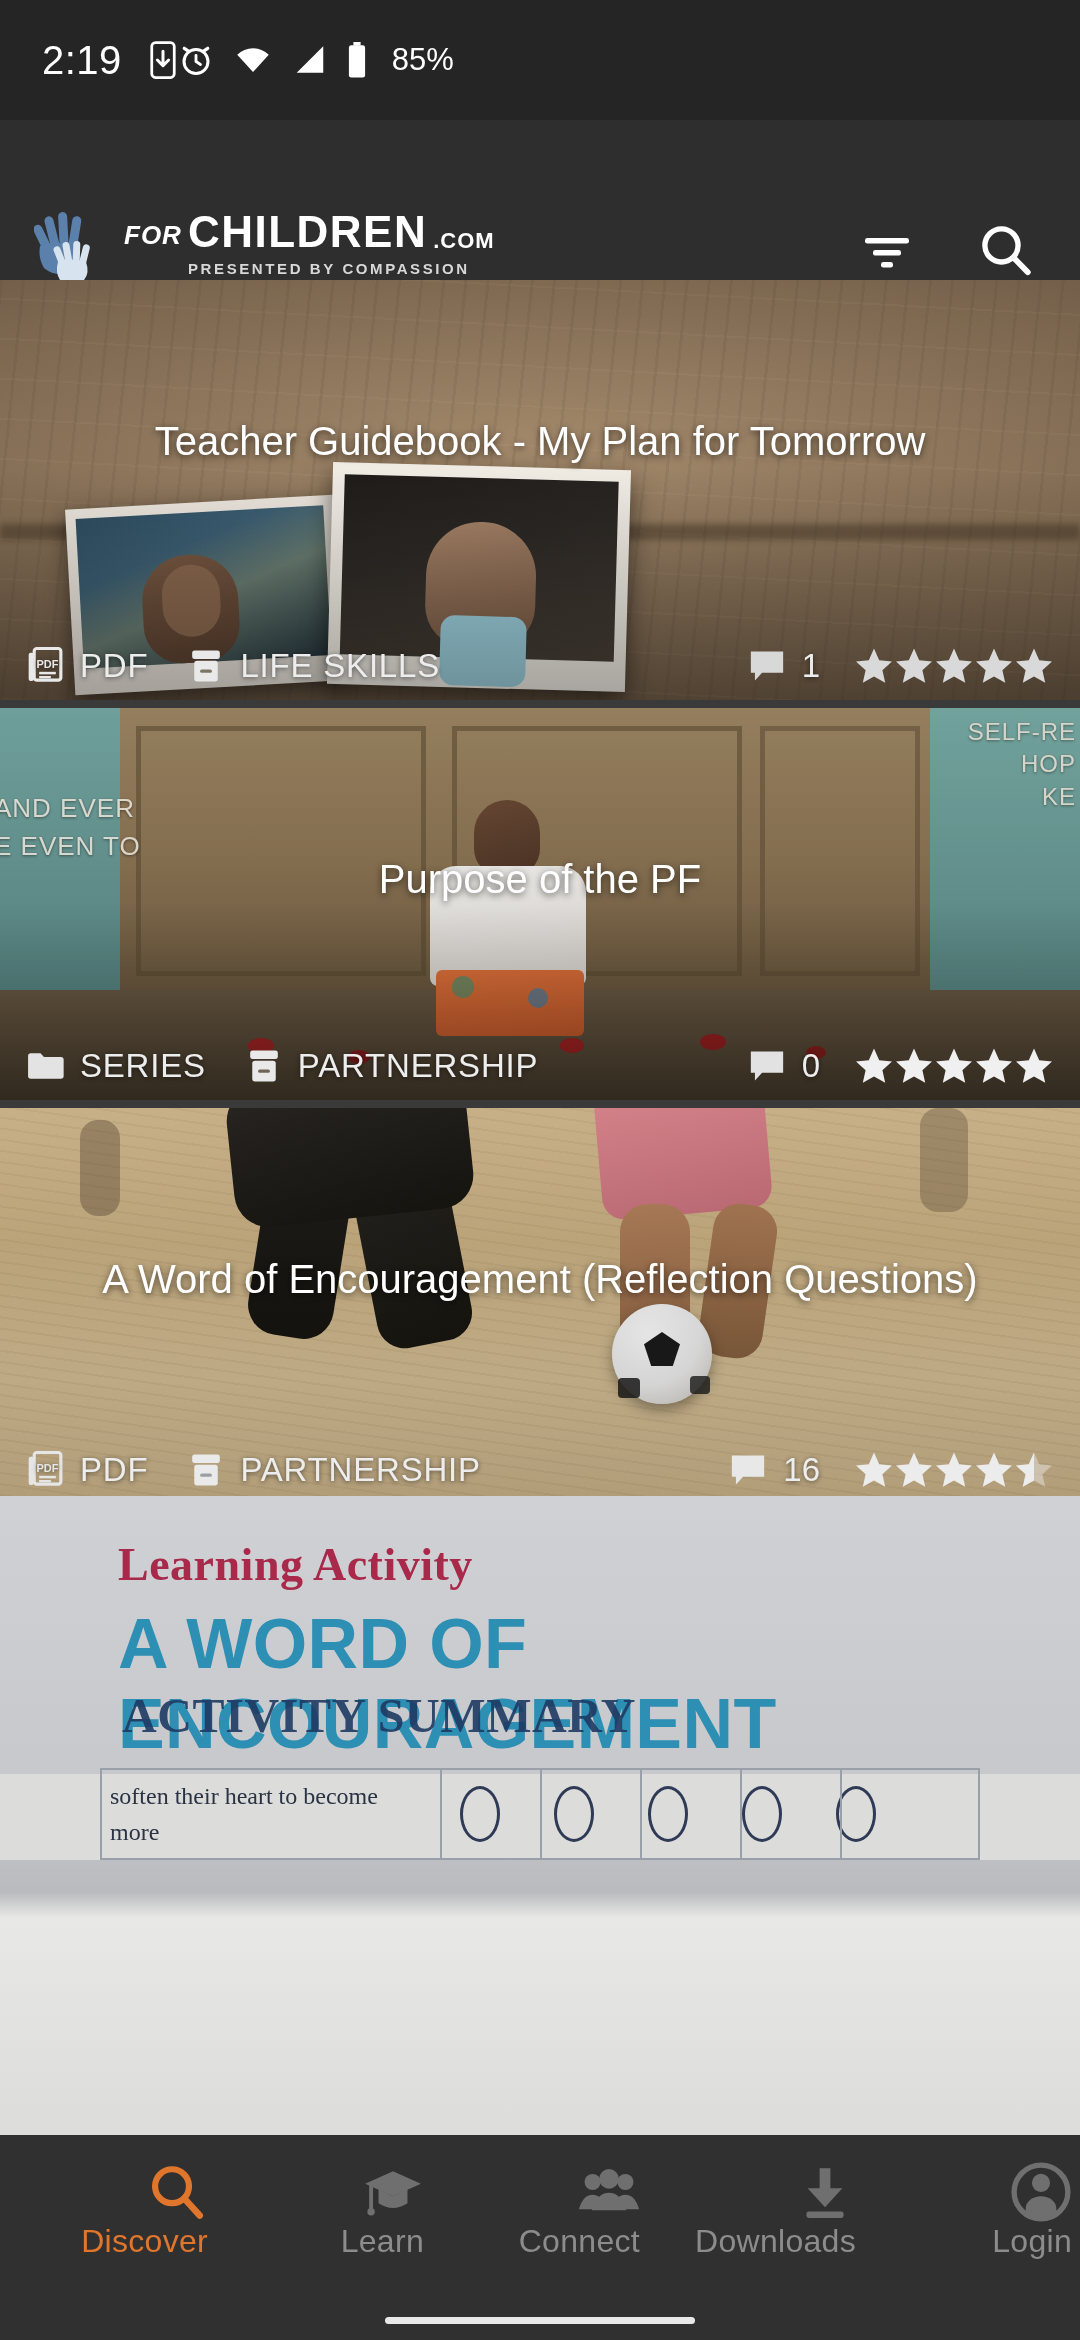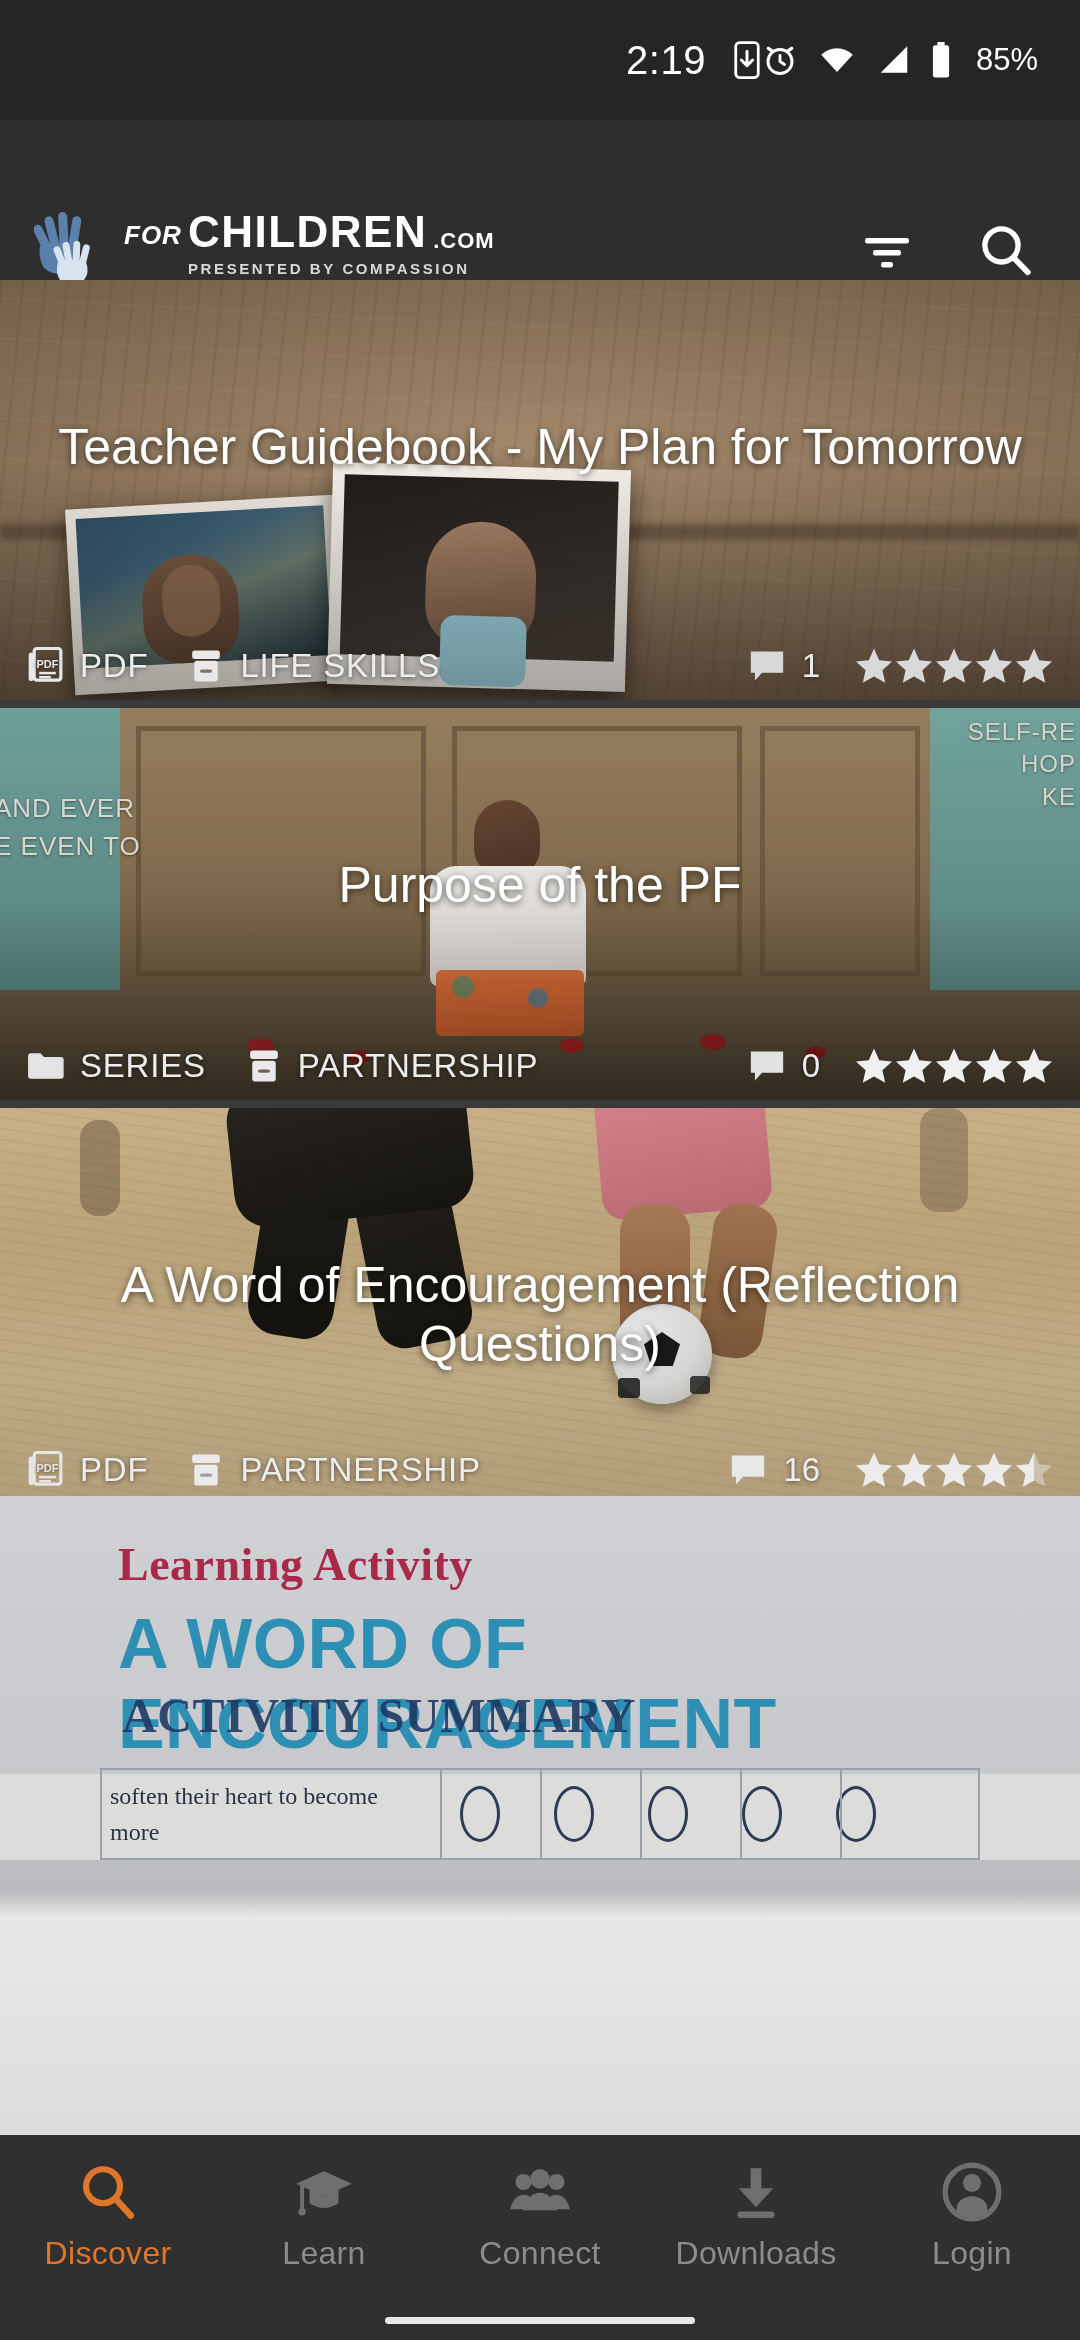--- a/index.html
+++ b/index.html
@@ -8,21 +8,21 @@
     background:#1d1d1d;
     font-family:"Liberation Sans", sans-serif;
     overflow:hidden;
   }
   .phone { position:relative; width:1080px; height:2340px; background:#2b2b2b; }
 
   
   .statusbar {
     position:absolute; top:0; left:0; width:1080px; height:120px;
     background:#252525; color:#ffffff;
-    display:flex; align-items:center; justify-content:flex-end;
+    display:flex; align-items:center; justify-content:flex-start;
     padding:0 42px;
   }
   .sb-left { display:flex; align-items:center; gap:26px; }
   .sb-time { font-size:40px; font-weight:400; letter-spacing:0.5px; }
   .sb-right { display:flex; align-items:center; gap:20px; }
   .sb-pct { font-size:31px; font-weight:500; margin-left:4px; }
   .ico { display:inline-flex; align-items:center; justify-content:center; }
 
   
   .appbar {
@@ -57,21 +57,21 @@
 
   
   .feed { position:absolute; top:280px; left:0; width:1080px; height:1855px; overflow:hidden; background:#1d1d1d; }
   .card { position:relative; width:1080px; overflow:hidden; background:#4a4038; }
   .card-sep { height:8px; width:1080px; background:#3a3a3a; }
 
   .card-bg { position:absolute; inset:0; }
   .card-title {
     position:absolute; left:0; right:0;
     text-align:center; color:#ffffff;
-    font-size:50px; line-height:1.18; font-weight:400;
+    font-size:40px; line-height:1.18; font-weight:400;
     padding:0 26px;
     text-shadow:0 2px 7px rgba(0,0,0,0.62);
   }
   .meta {
     position:absolute; left:0; right:0; bottom:14px;
     display:flex; align-items:center; justify-content:space-between;
     padding:0 26px; color:#e9e9e9;
     text-shadow:0 1px 5px rgba(0,0,0,0.55);
   }
   .meta-left { display:flex; align-items:center; gap:40px; }
@@ -82,21 +82,21 @@
   .stars { display:flex; align-items:center; gap:4px; }
 
   
   .bottomnav {
     position:absolute; bottom:0; left:0; width:1080px; height:205px;
     background:#303030;
     display:flex; align-items:flex-start; justify-content:space-around;
     padding-top:26px;
   }
   .nav-item {
-    width:200px; display:flex; flex-direction:column; align-items:center; gap:12px;
+    width:200px; display:flex; flex-direction:column; align-items:flex-end; 
     cursor:pointer;
   }
   .nav-label { font-size:32px; color:#8c8c8c; letter-spacing:0.3px; }
   .nav-item.active .nav-label { color:#E0762C; }
   .gesture-bar {
     position:absolute; bottom:16px; left:50%; transform:translateX(-50%);
     width:310px; height:7px; border-radius:4px; background:#e8e8e8;
   }
 </style>
 </head>

